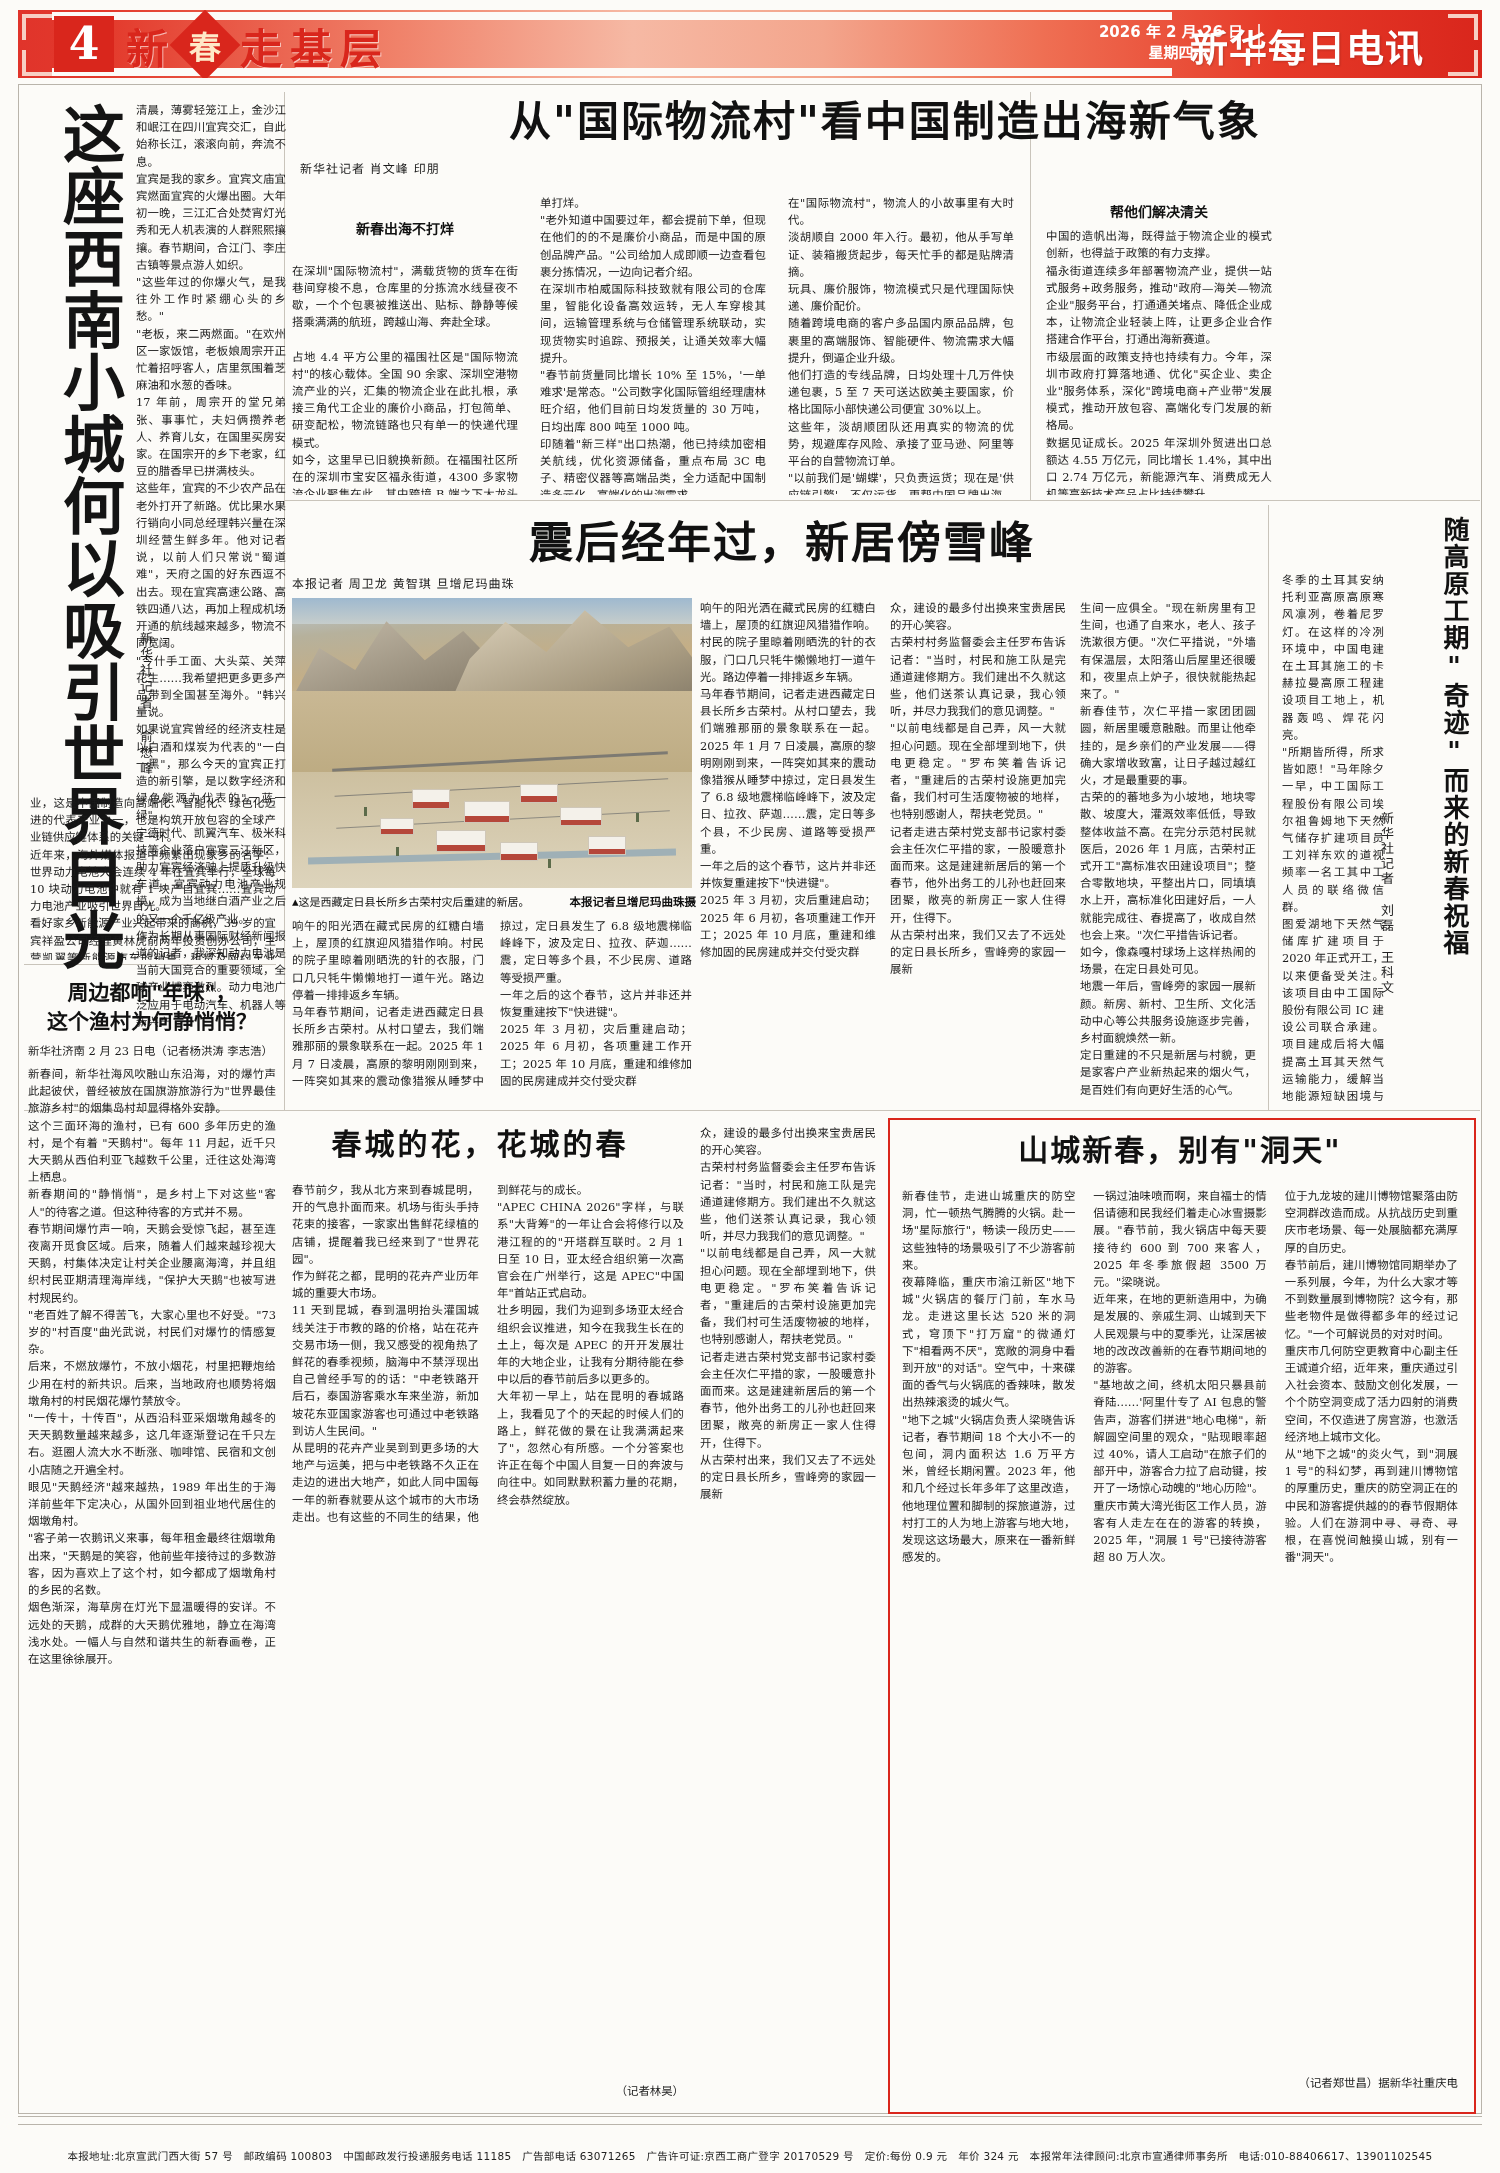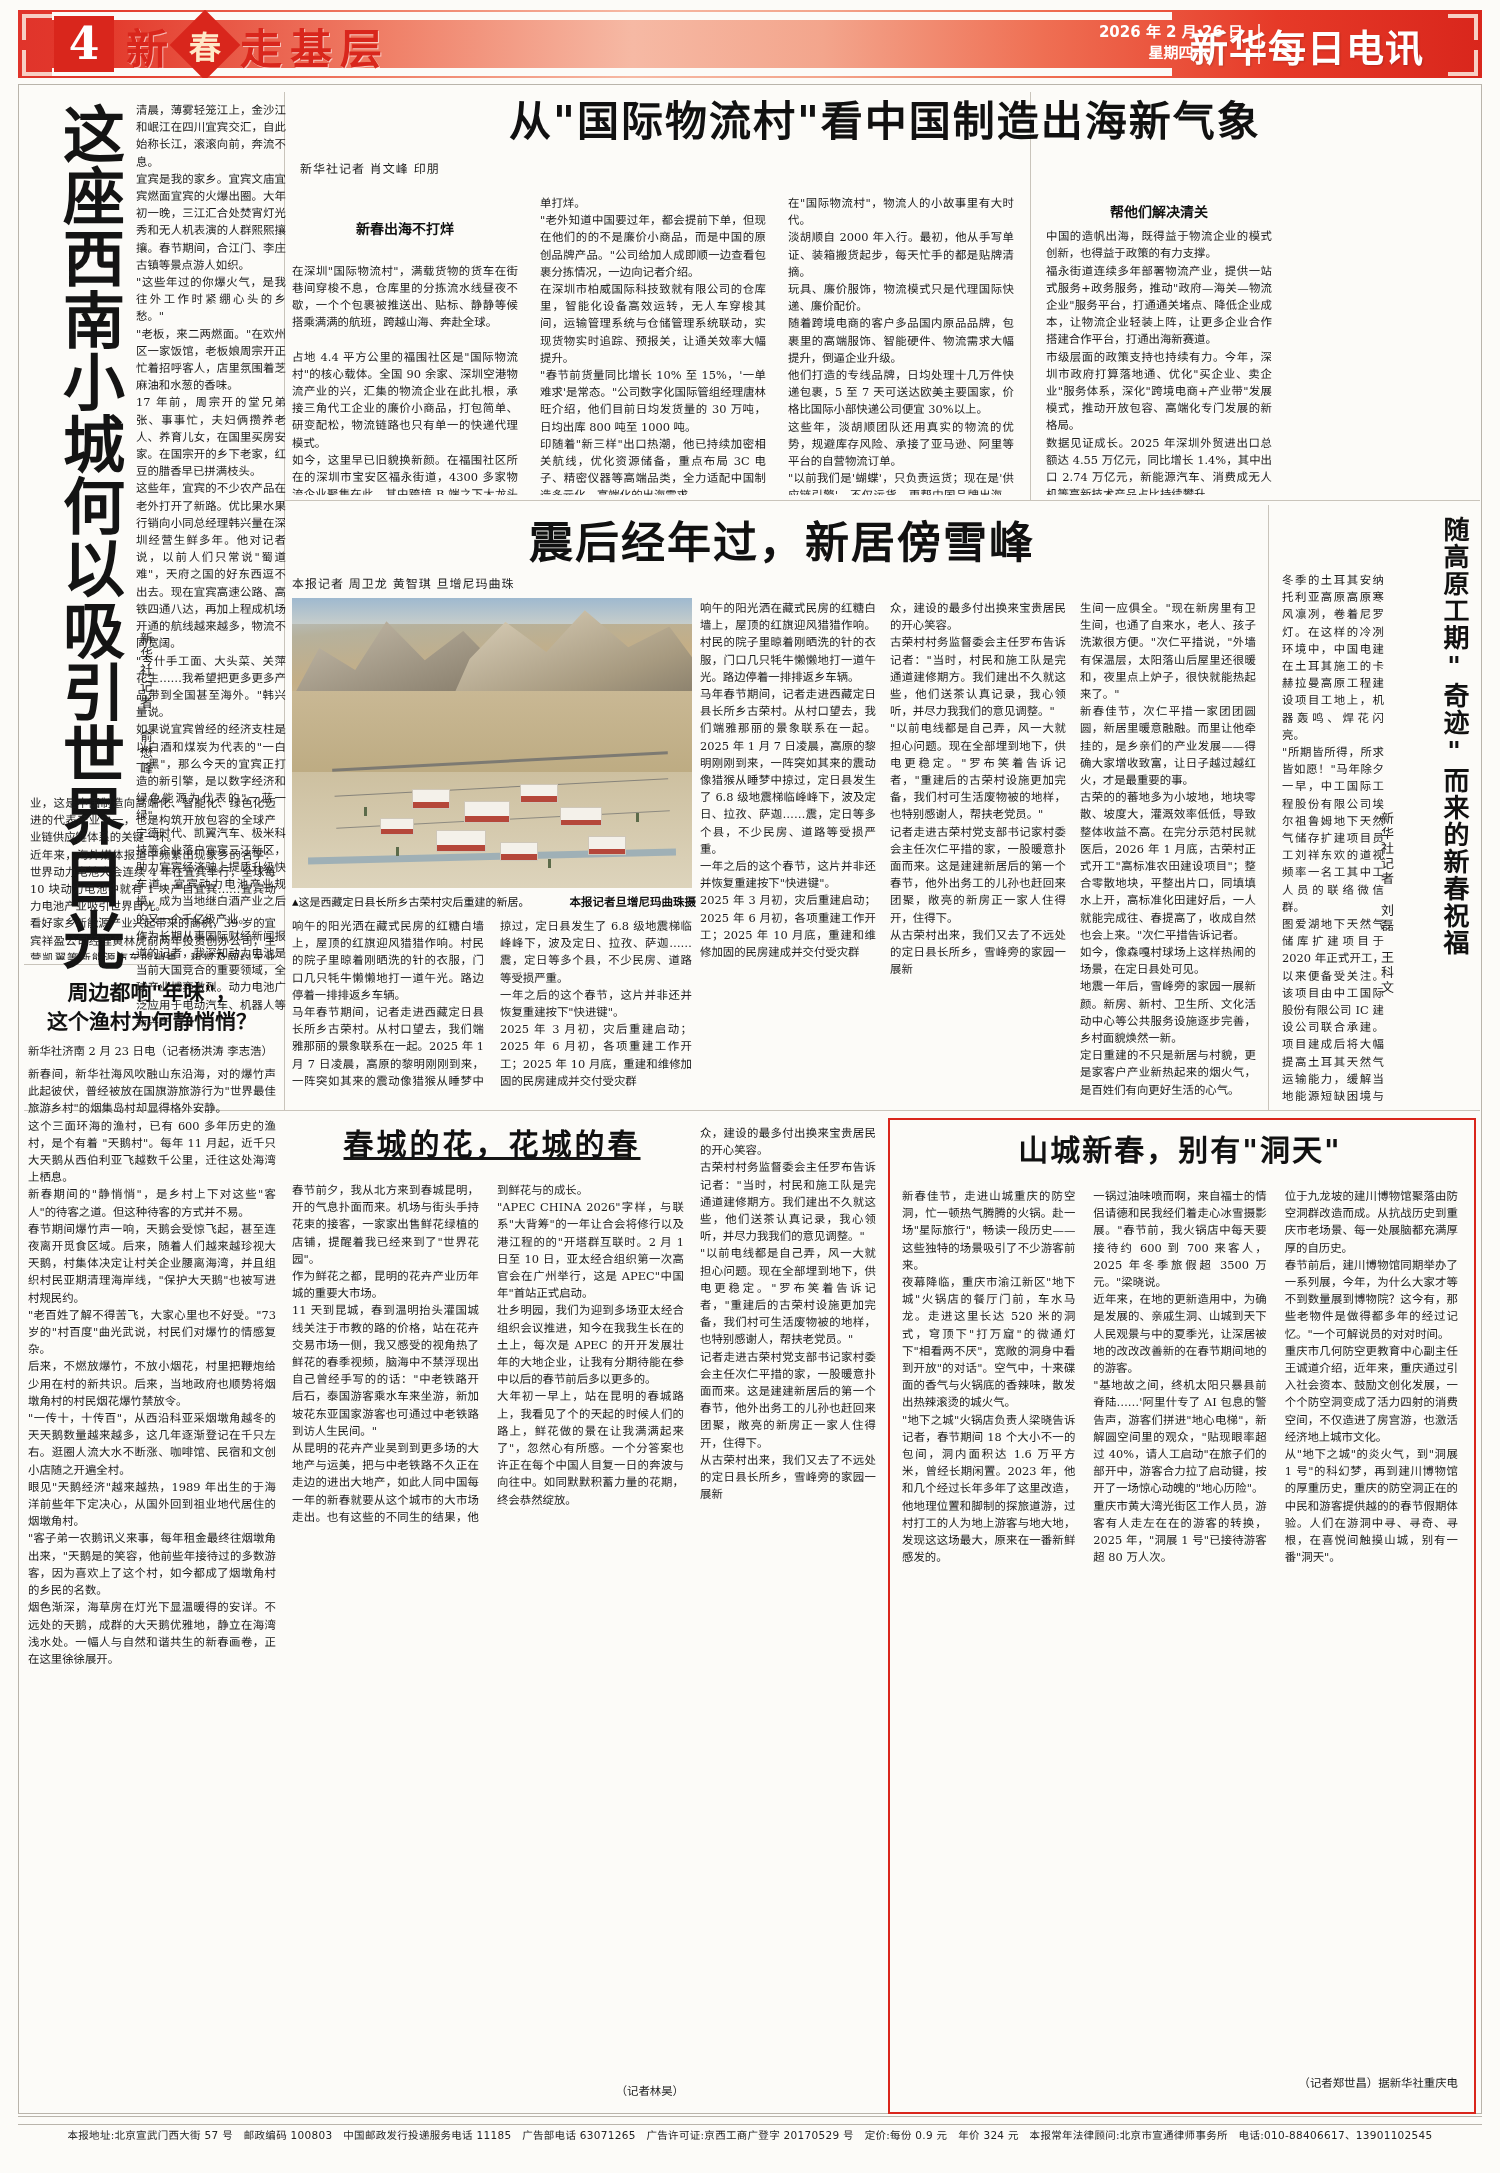--- a/index.html
+++ b/index.html
@@ -160,21 +160,21 @@
   }
 
   
   .redbox{position:absolute;border:2px solid #d9261c;}
 
   
   .footer{
     position:absolute;left:18px;top:2124px;width:1464px;
     border-top:1px solid #b9b4ab;
     font-family:"DejaVu Sans","Liberation Sans",sans-serif;
-    font-size:10.5px;color:#222;text-align:center;padding-top:2px;
+    font-size:10.5px;color:#222;text-align:center;padding-top:23px;
     letter-spacing:.3px;
   }
   .tiny-bar{position:absolute;left:18px;top:2116px;width:1464px;height:1px;background:#b9b4ab;}
 </style>
 </head>
 <body>
 
 <div class="page">
 
   <div class="masthead">
@@ -370,21 +370,21 @@
 "所期皆所得，所求皆如愿！"马年除夕一早，中工国际工程股份有限公司埃尔祖鲁姆地下天然气储存扩建项目员工刘祥东欢的道视频率一名工其中工人员的联络微信群。
 图爱湖地下天然气储库扩建项目于 2020 年正式开工，以来便备受关注。该项目由中工国际股份有限公司 IC 建设公司联合承建。项目建成后将大幅提高土耳其天然气运输能力，缓解当地能源短缺困境与储能安全。其中，中工国际承担核心工程——埃尔祖鲁姆地下储气库与储罐设施的建设。
 对于这个场站建设工期，土耳其业主方起初认为是"不可能完成的任务"。"他们都觉得无法按时交付，但我们一直有信心。"中工国际项目经理西村的说。
 项目中的不断完善及设计、施工到调试的各环节进度。通过合理规划和扩充推进，地面场站加期竣工，顺利投入使用，同时让土耳其业主方看中的高层工期的企业。
 看到中方干出来的成果，业主方土耳其博维什说"中国企业的速度就是世界速度"。工程节点一次次刷新了建筑工程上千工工厂"只有干出成果，才能赢得信任和尊重。"西博东说。
 记者了解到春重还在岗工上继续，今年春节，200 多名工人仍在工地上坚持。安全管理员、土耳其埃尔索姆兹已在工地上干了 5 年。他们在和中国团队的配合很好，这样的工期让他们看到了的感情很好。
 "我曾工程师，土耳其小伙我的标告诉记者，"我喜欢和中国同事们一起合作，他们热情、坚定，尽管我们在工作上会有分歧，但我们最终总能找到解决办法。"
 据新华社伊斯坦布尔电</div>
   </div>
 
-  <div style="position:absolute;left:296px;top:1125px;width:392px;text-decoration:underline;">
+  <div style="position:absolute;left:284px;top:1125px;width:392px;">
     <div class="headline-lg" style="font-size:30px;line-height:40px;letter-spacing:3px;">春城的花，花城的春</div>
   </div>
   <div class="body-text" style="position:absolute;left:292px;top:1182px;width:392px;height:900px;overflow:hidden;column-count:2;column-gap:18px;white-space:pre-line;">春节前夕，我从北方来到春城昆明，开的气息扑面而来。机场与街头手持花束的接客，一家家出售鲜花绿植的店铺，提醒着我已经来到了"世界花园"。
 作为鲜花之都，昆明的花卉产业历年城的重要大市场。
 11 天到昆城，春到温明抬头灌国城线关注于市教的路的价格，站在花卉交易市场一侧，我又感受的视角热了鲜花的春季视频，脑海中不禁浮现出自己曾经手写的的话："中老铁路开后石，泰国游客乘水车来坐游，新加坡花东亚国家游客也可通过中老铁路到访人生民间。"
 从昆明的花卉产业吴到到更多场的大地产与运美，把与中老铁路不久正在走边的进出大地产，如此人同中国每一年的新春就要从这个城市的大市场走出。也有这些的不同生的结果，他到鲜花与的成长。
 "APEC CHINA 2026"字样，与联系"大背筹"的一年让合会将修行以及港江程的的"开塔群互联时。2 月 1 日至 10 日，亚太经合组织第一次高官会在广州举行，这是 APEC"中国年"首站正式启动。
 壮乡明园，我们为迎到多场亚太经合组织会议推进，知今在我我生长在的土上，每次是 APEC 的开开发展壮年的大地企业，让我有分期待能在参中以后的春节前后多以更多的。
 大年初一早上，站在昆明的春城路上，我看见了个的天起的时候人们的路上，鲜花做的景在让我满满起来了"，忽然心有所感。一个分答案也许正在每个中国人目复一日的奔波与向往中。如同默默积蓄力量的花期，终会恭然绽放。</div>
   <div class="sign" style="position:absolute;left:292px;top:2082px;width:392px;">（记者林昊）</div>

